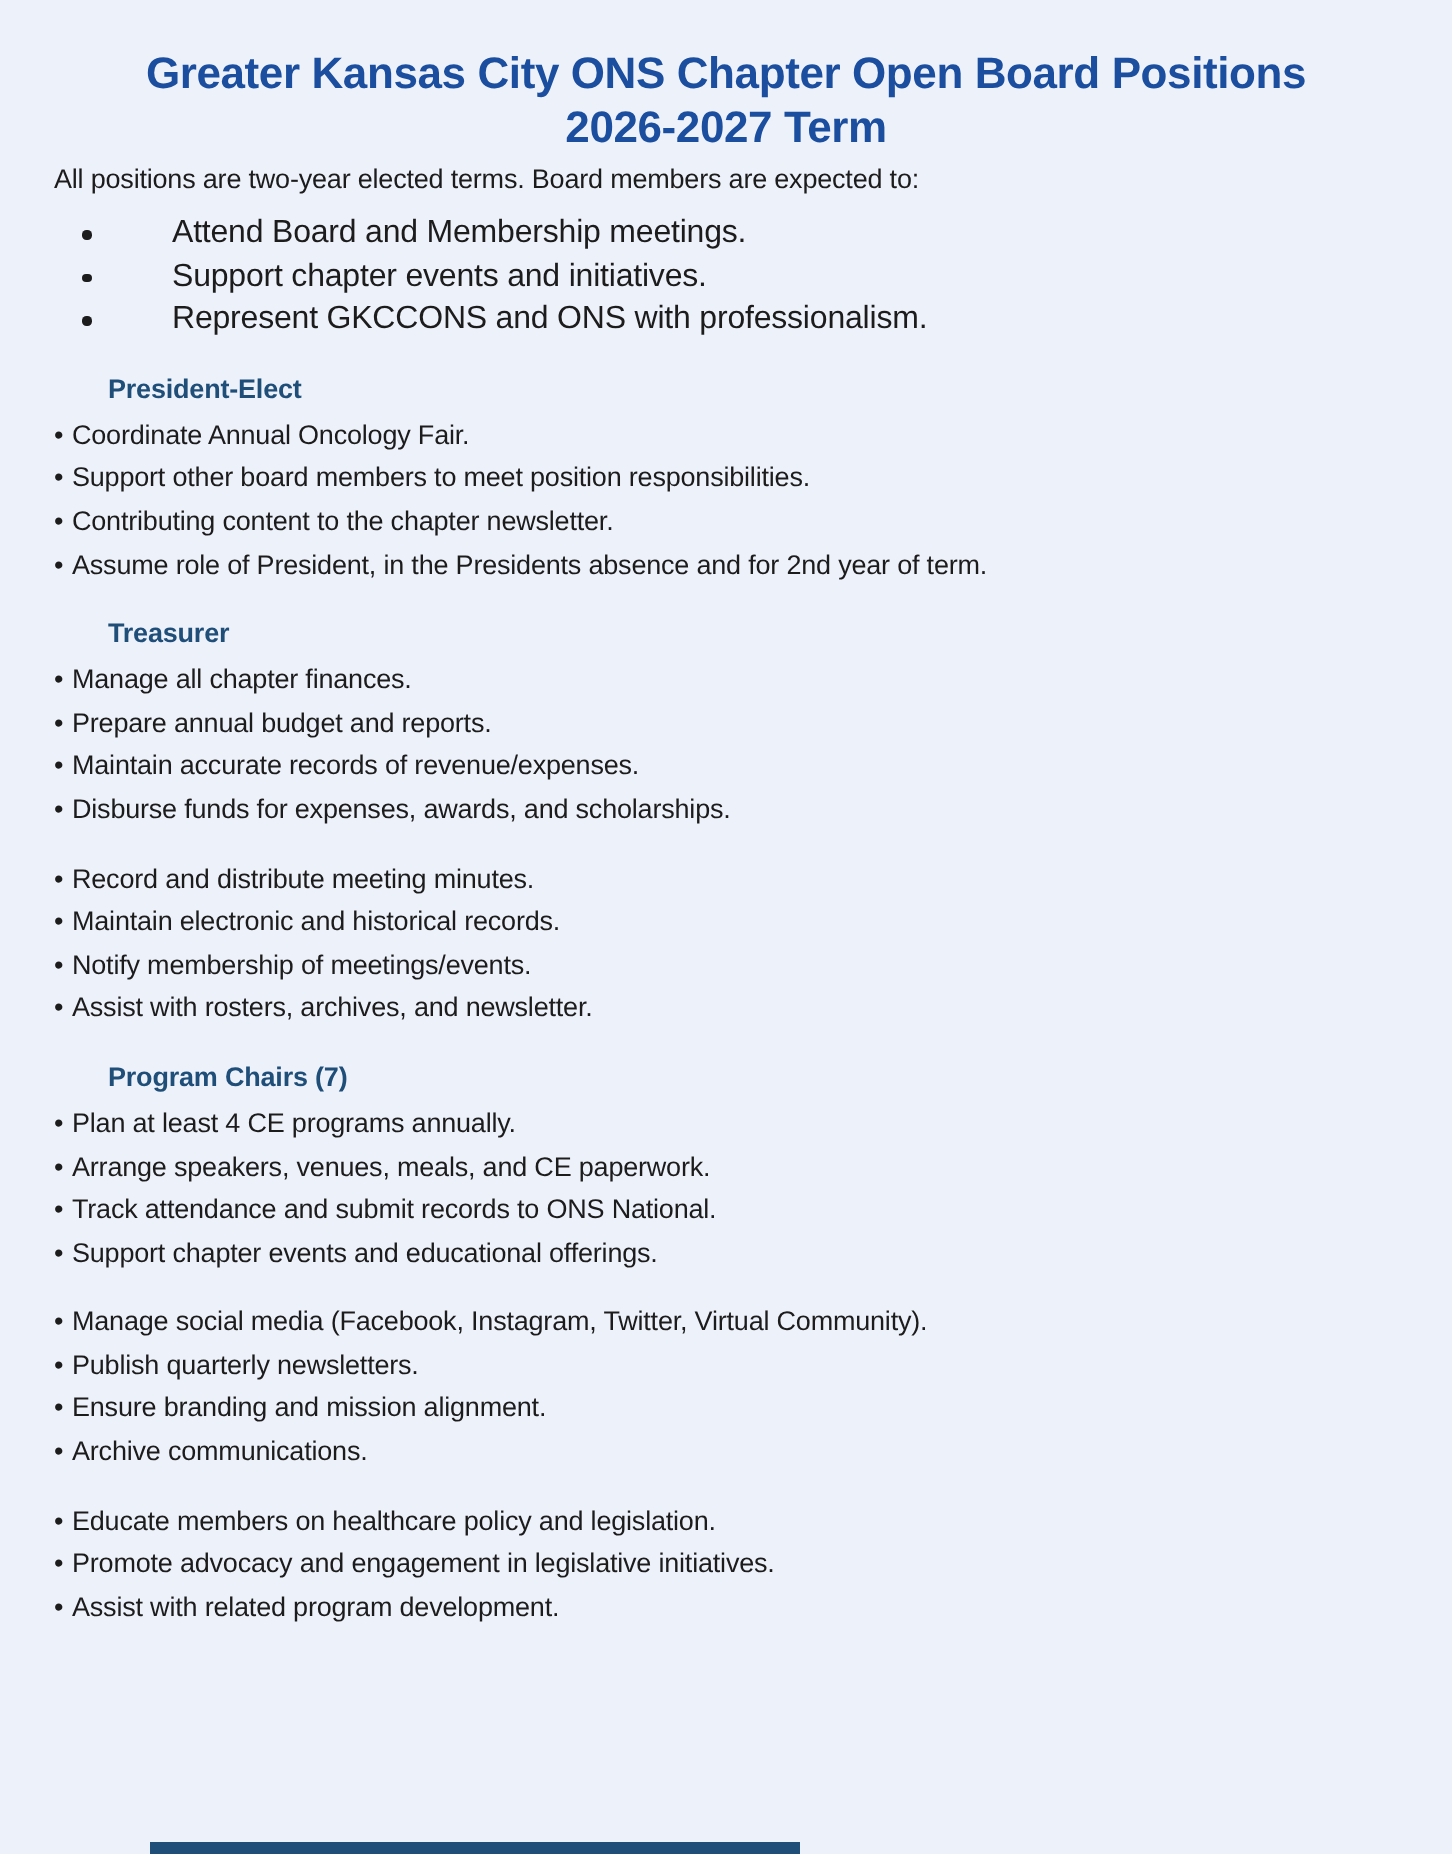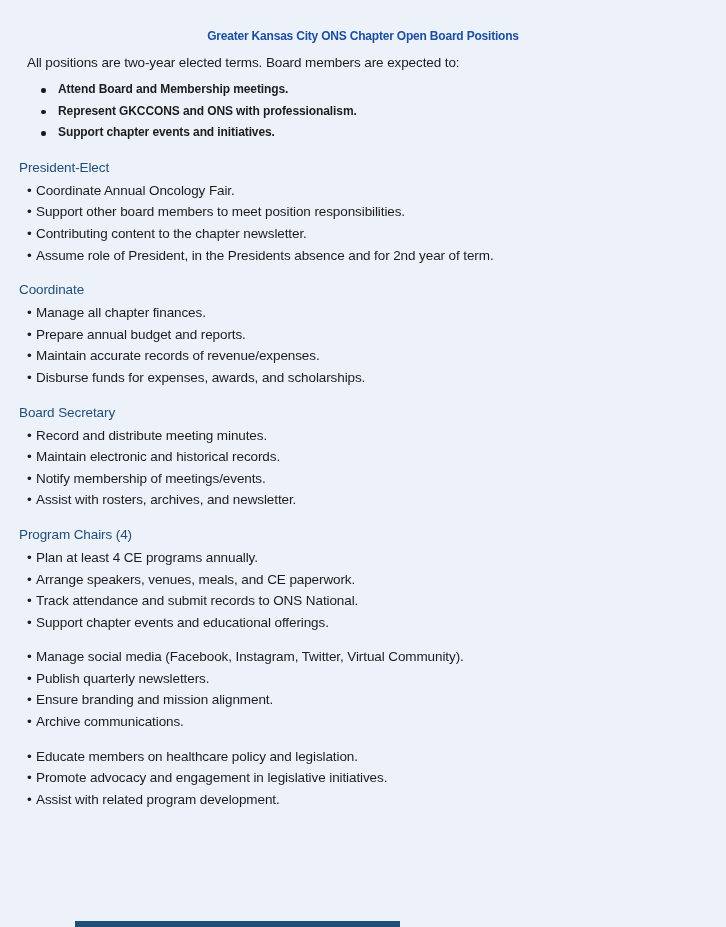--- a/index.html
+++ b/index.html
@@ -20,59 +20,58 @@
     width:726px;
     height:927px;
     background:var(--bg);
     overflow:hidden;
   }
   .doc-title{
     padding-top:23px;
     text-align:center;
     color:var(--title);
     font-weight:bold;
-    font-size:12px;
+    font-size:22px;
     line-height:27px;
     letter-spacing:-0.2px;
   }
   .intro-text{
     margin:4px 30px 0 27px;
     font-size:13.5px;
     line-height:18px;
     letter-spacing:-0.1px;
   }
   ul{list-style:none;}
   .intro-list{
     margin-top:7px;
   }
   .intro-list li{
     position:relative;
-    padding-left:58px;
-    font-size:12px;
+    padding-left:86px;
+    font-size:16px;
     line-height:21.6px;
     letter-spacing:-0.1px;
-    font-weight:bold;
   }
   .intro-list li .dot{
     position:absolute;
     left:41px;
     top:9px;
     width:4.5px;
     height:4.5px;
     border-radius:50%;
     background:var(--text);
   }
   .section{
     margin-top:13px;
   }
   .section-heading{
-    margin-left:19px;
+    margin-left:54px;
     margin-bottom:1px;
     color:var(--heading);
-    font-weight:normal;
+    font-weight:bold;
     font-size:13.5px;
     line-height:22px;
     letter-spacing:-0.1px;
   }
   .duty-list li{
     position:relative;
     padding-left:36px;
     font-size:13.5px;
     line-height:21.6px;
     letter-spacing:-0.1px;
@@ -91,63 +90,63 @@
     background:var(--heading);
   }
 </style>
 </head>
 <body>
 
 <div class="page">
 
   <div class="doc-title">
     <div>Greater Kansas City ONS Chapter Open Board Positions</div>
+    <div>2026-2027 Term</div>
   </div>
 
   <p class="intro-text">All positions are two-year elected terms. Board members are expected to:</p>
 
   <ul class="intro-list" id="intro-list">
       <li><span class="dot"></span>Attend Board and Membership meetings.</li>
+      <li><span class="dot"></span>Support chapter events and initiatives.</li>
       <li><span class="dot"></span>Represent GKCCONS and ONS with professionalism.</li>
-      <li><span class="dot"></span>Support chapter events and initiatives.</li>
     </ul>
 
   <div id="sections-root">
   <div class="section">
     <div class="section-heading">President-Elect</div>
     <ul class="duty-list">
           <li><span class="bullet">•</span>Coordinate Annual Oncology Fair.</li>
           <li><span class="bullet">•</span>Support other board members to meet position responsibilities.</li>
           <li><span class="bullet">•</span>Contributing content to the chapter newsletter.</li>
           <li><span class="bullet">•</span>Assume role of President, in the Presidents absence and for 2nd year of term.</li>
         </ul>
   </div>
 
   <div class="section">
-    <div class="section-heading">Coordinate</div>
+    <div class="section-heading">Treasurer</div>
     <ul class="duty-list">
           <li><span class="bullet">•</span>Manage all chapter finances.</li>
           <li><span class="bullet">•</span>Prepare annual budget and reports.</li>
           <li><span class="bullet">•</span>Maintain accurate records of revenue/expenses.</li>
           <li><span class="bullet">•</span>Disburse funds for expenses, awards, and scholarships.</li>
         </ul>
   </div>
 
   <div class="section">
-    <div class="section-heading">Board Secretary</div>
     <ul class="duty-list">
           <li><span class="bullet">•</span>Record and distribute meeting minutes.</li>
           <li><span class="bullet">•</span>Maintain electronic and historical records.</li>
           <li><span class="bullet">•</span>Notify membership of meetings/events.</li>
           <li><span class="bullet">•</span>Assist with rosters, archives, and newsletter.</li>
         </ul>
   </div>
 
   <div class="section">
-    <div class="section-heading">Program Chairs (4)</div>
+    <div class="section-heading">Program Chairs (7)</div>
     <ul class="duty-list">
           <li><span class="bullet">•</span>Plan at least 4 CE programs annually.</li>
           <li><span class="bullet">•</span>Arrange speakers, venues, meals, and CE paperwork.</li>
           <li><span class="bullet">•</span>Track attendance and submit records to ONS National.</li>
           <li><span class="bullet">•</span>Support chapter events and educational offerings.</li>
         </ul>
   </div>
 
   <div class="section">
     <ul class="duty-list">

